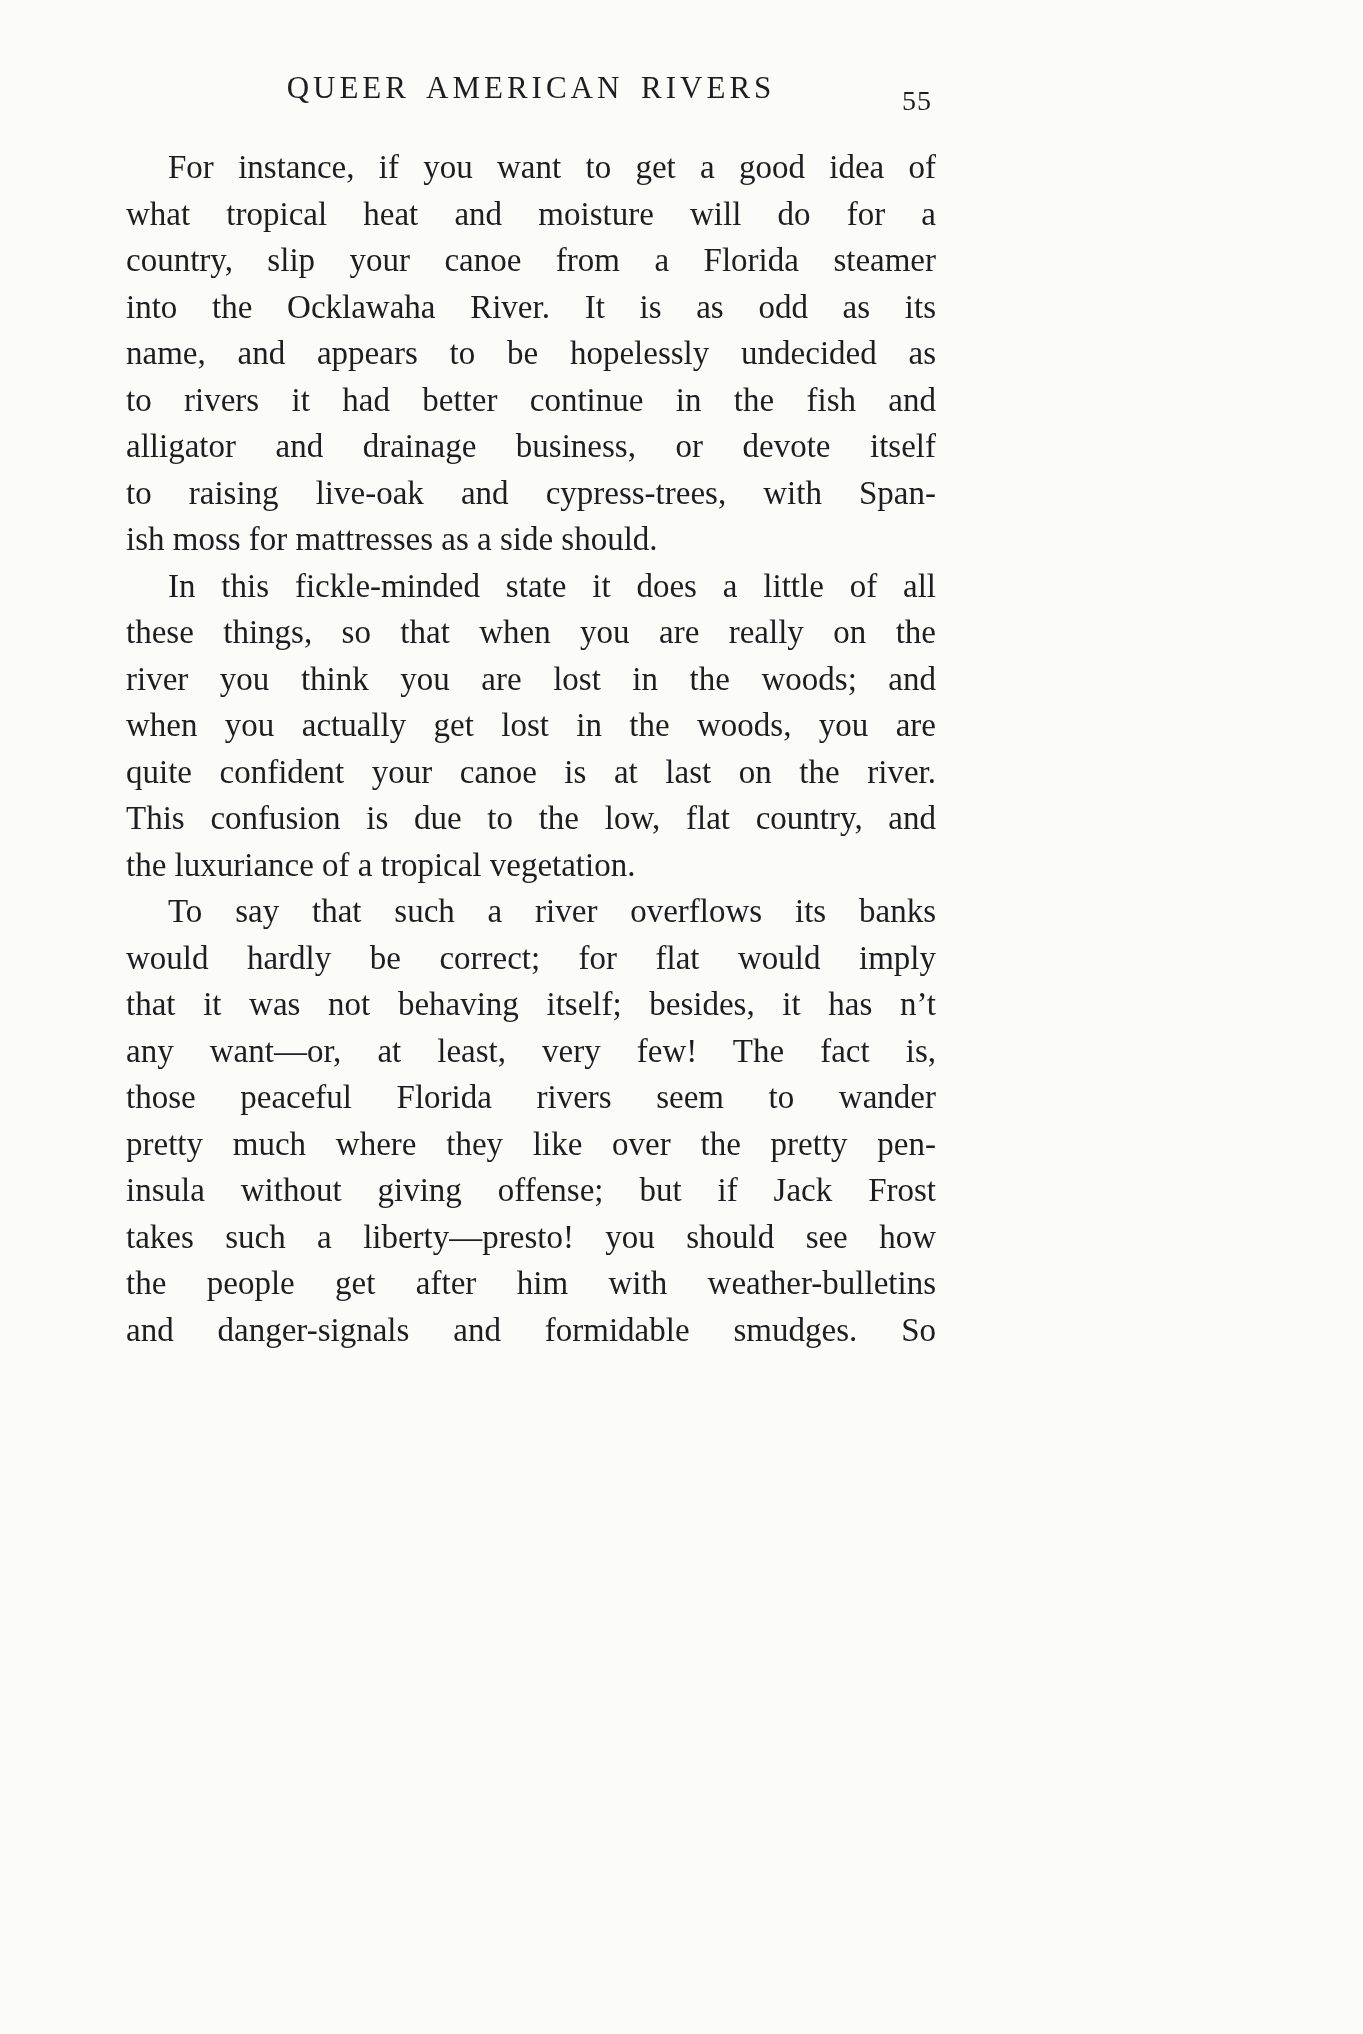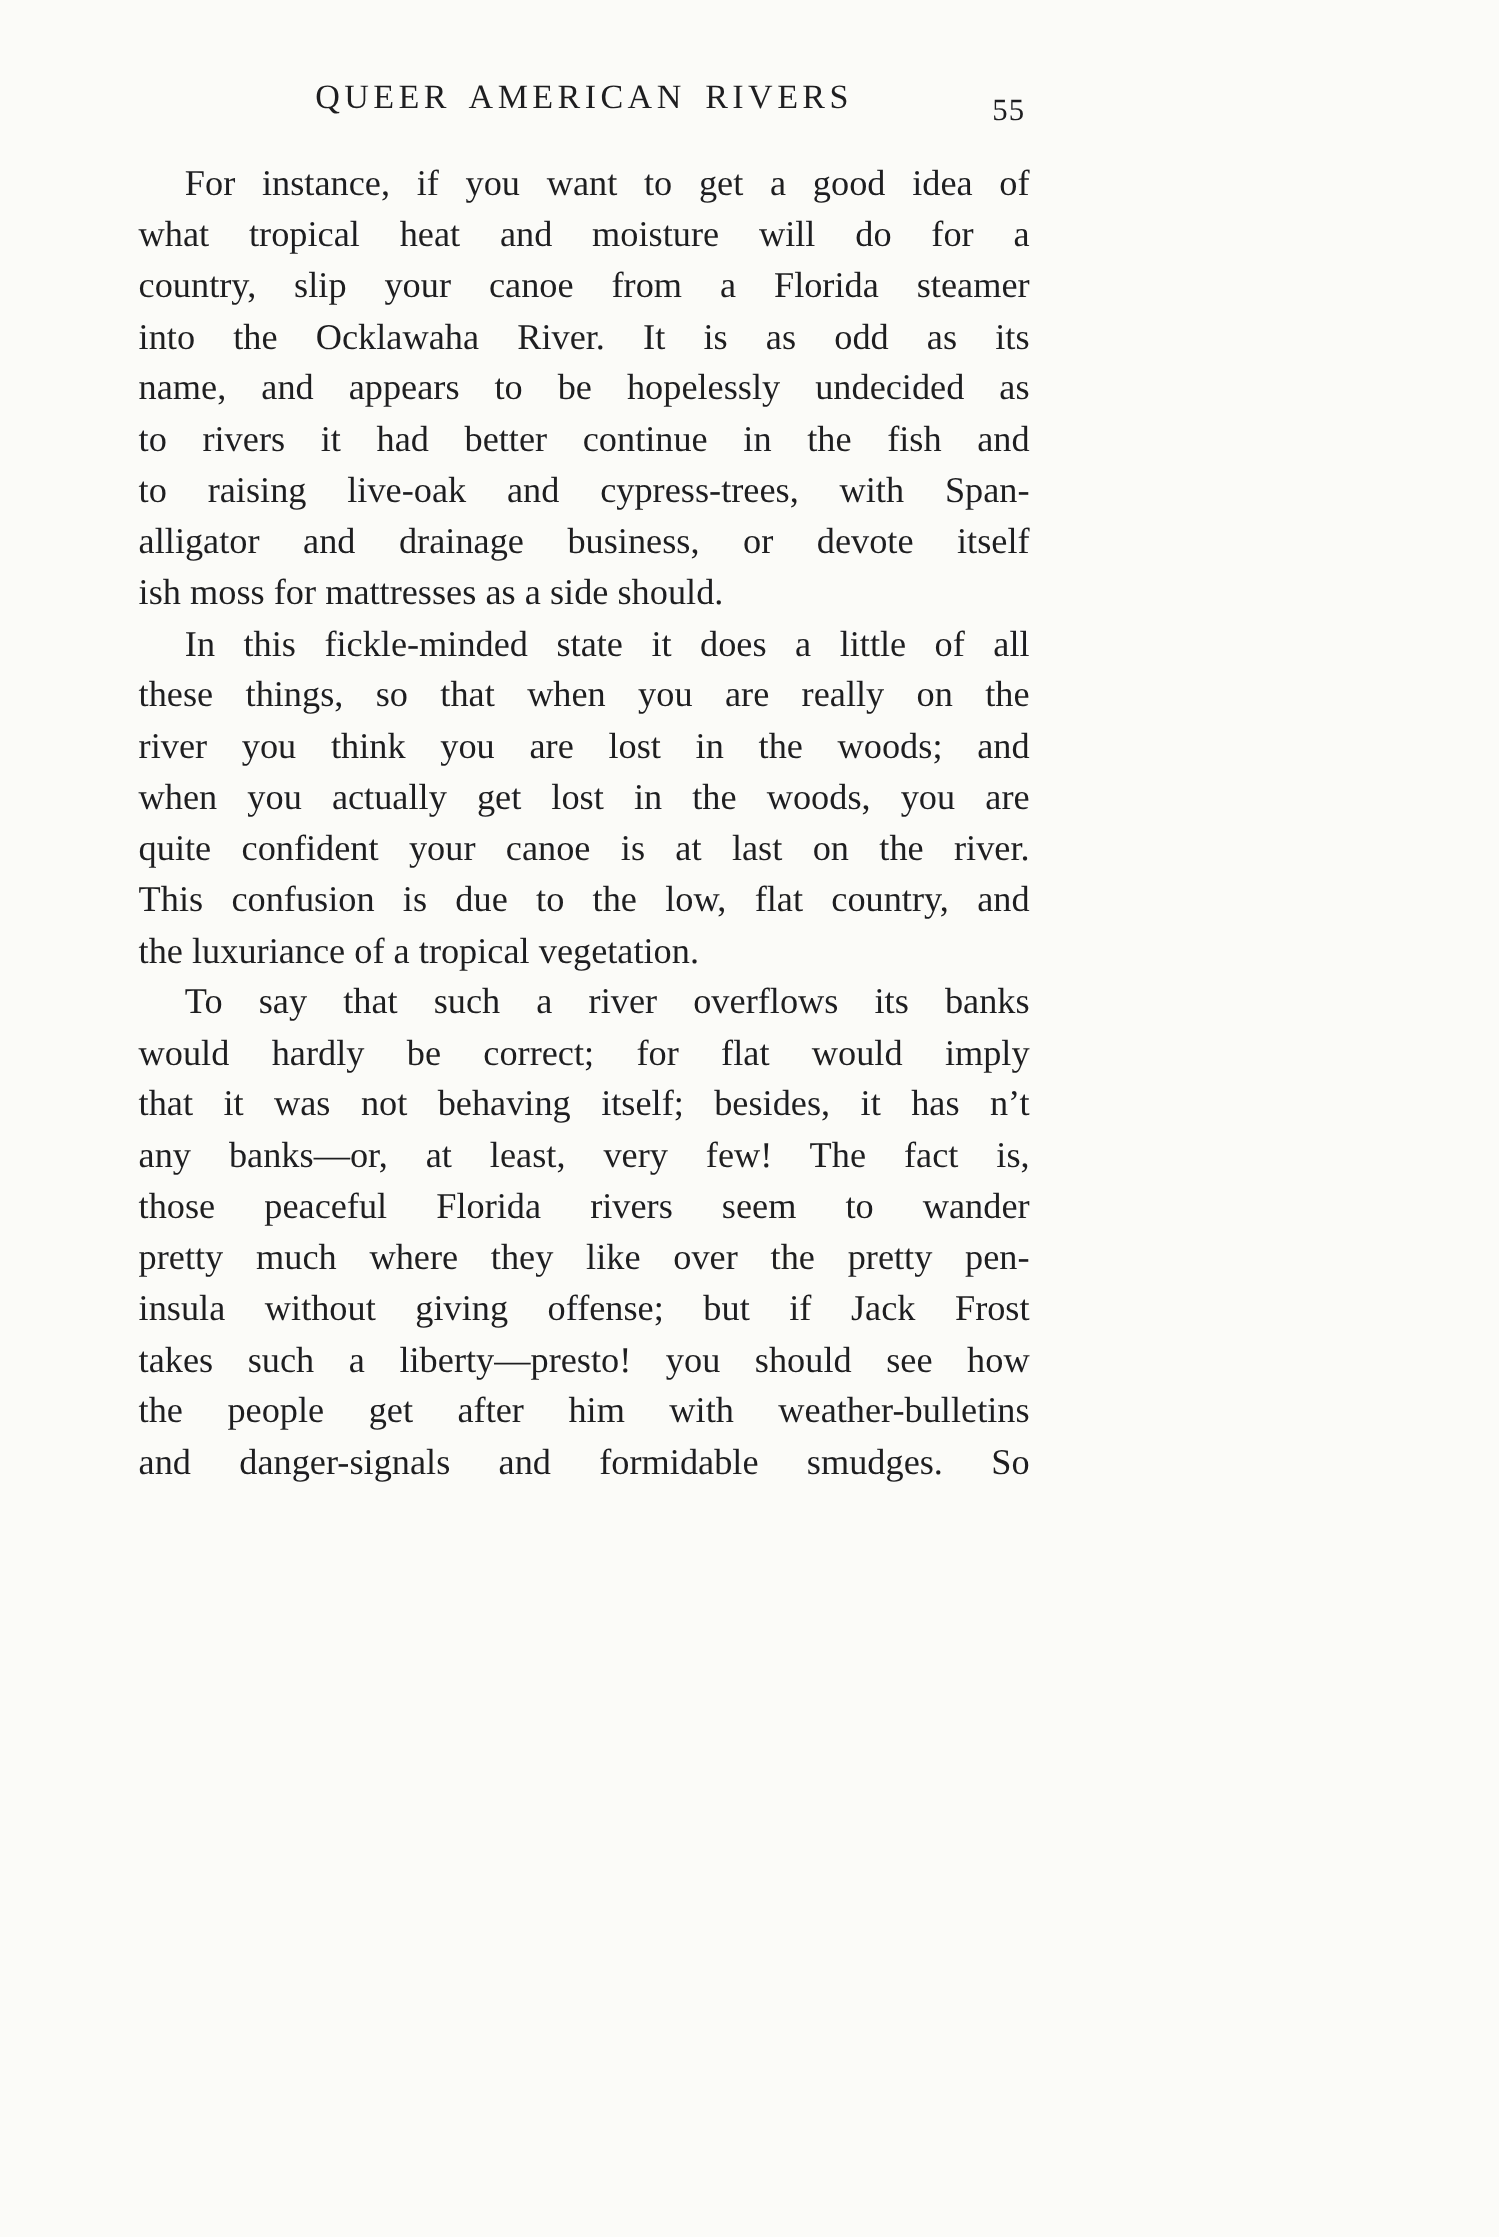--- a/index.html
+++ b/index.html
@@ -77,38 +77,38 @@
       <span class="page-number">55</span>
     </div>
     <div class="text-block">
         <div class="paragraph">
           <div class="text-line first">For instance, if you want to get a good idea of</div>
           <div class="text-line">what tropical heat and moisture will do for a</div>
           <div class="text-line">country, slip your canoe from a Florida steamer</div>
           <div class="text-line">into the Ocklawaha River. It is as odd as its</div>
           <div class="text-line">name, and appears to be hopelessly undecided as</div>
           <div class="text-line">to rivers it had better continue in the fish and</div>
+          <div class="text-line">alligator and drainage business, or devote itself</div>
           <div class="text-line">to raising live-oak and cypress-trees, with Span-</div>
-          <div class="text-line">alligator and drainage business, or devote itself</div>
           <div class="text-line last">ish moss for mattresses as a side should.</div>
         </div>
         <div class="paragraph">
           <div class="text-line first">In this fickle-minded state it does a little of all</div>
           <div class="text-line">these things, so that when you are really on the</div>
           <div class="text-line">river you think you are lost in the woods; and</div>
           <div class="text-line">when you actually get lost in the woods, you are</div>
           <div class="text-line">quite confident your canoe is at last on the river.</div>
           <div class="text-line">This confusion is due to the low, flat country, and</div>
           <div class="text-line last">the luxuriance of a tropical vegetation.</div>
         </div>
         <div class="paragraph justify-last">
           <div class="text-line first">To say that such a river overflows its banks</div>
           <div class="text-line">would hardly be correct; for flat would imply</div>
           <div class="text-line">that it was not behaving itself; besides, it has n’t</div>
-          <div class="text-line">any banks—or, at least, very few! The fact is,</div>
+          <div class="text-line">any want—or, at least, very few! The fact is,</div>
           <div class="text-line">those peaceful Florida rivers seem to wander</div>
           <div class="text-line">pretty much where they like over the pretty pen-</div>
           <div class="text-line">insula without giving offense; but if Jack Frost</div>
           <div class="text-line">takes such a liberty—presto! you should see how</div>
           <div class="text-line"><span>the people get after </span><span class="italic">him</span><span> with weather-bulletins</span></div>
           <div class="text-line last">and danger-signals and formidable smudges. So</div>
         </div>
       </div>
   </div>
 </div>

